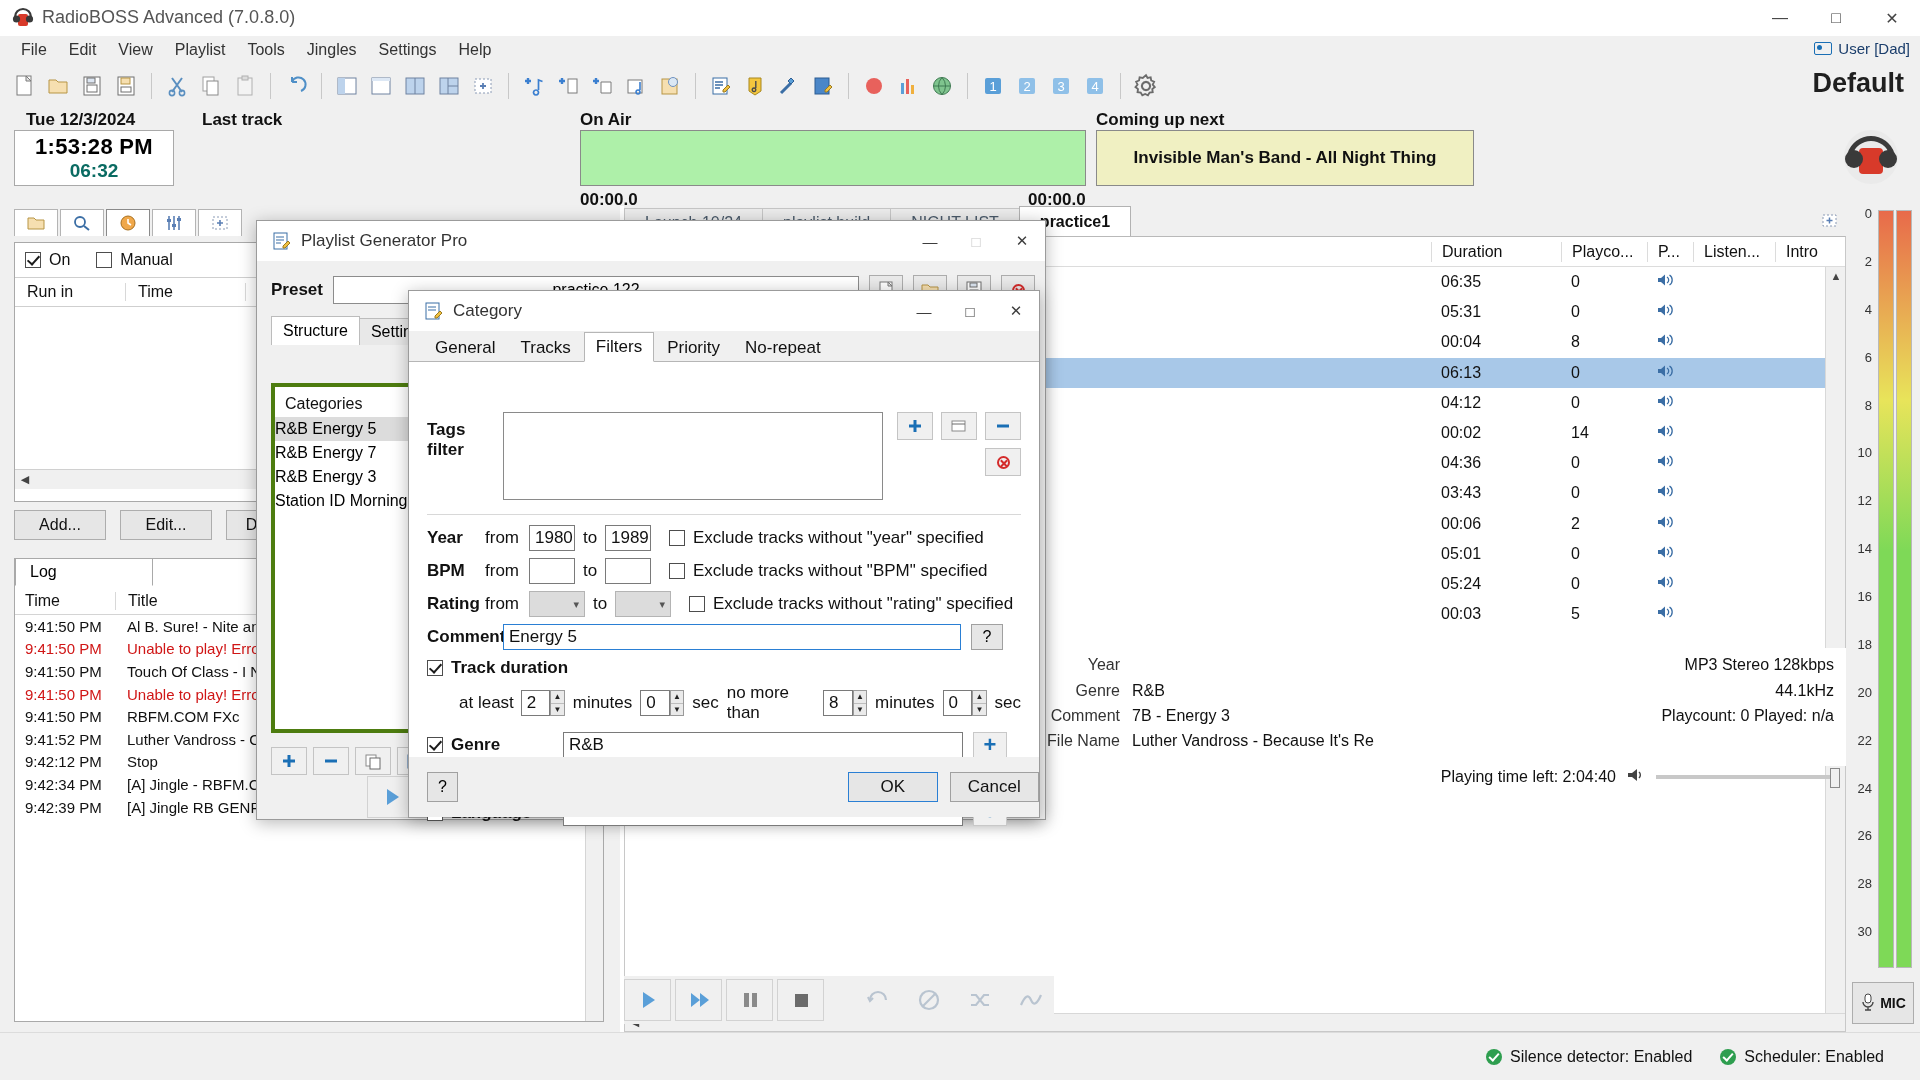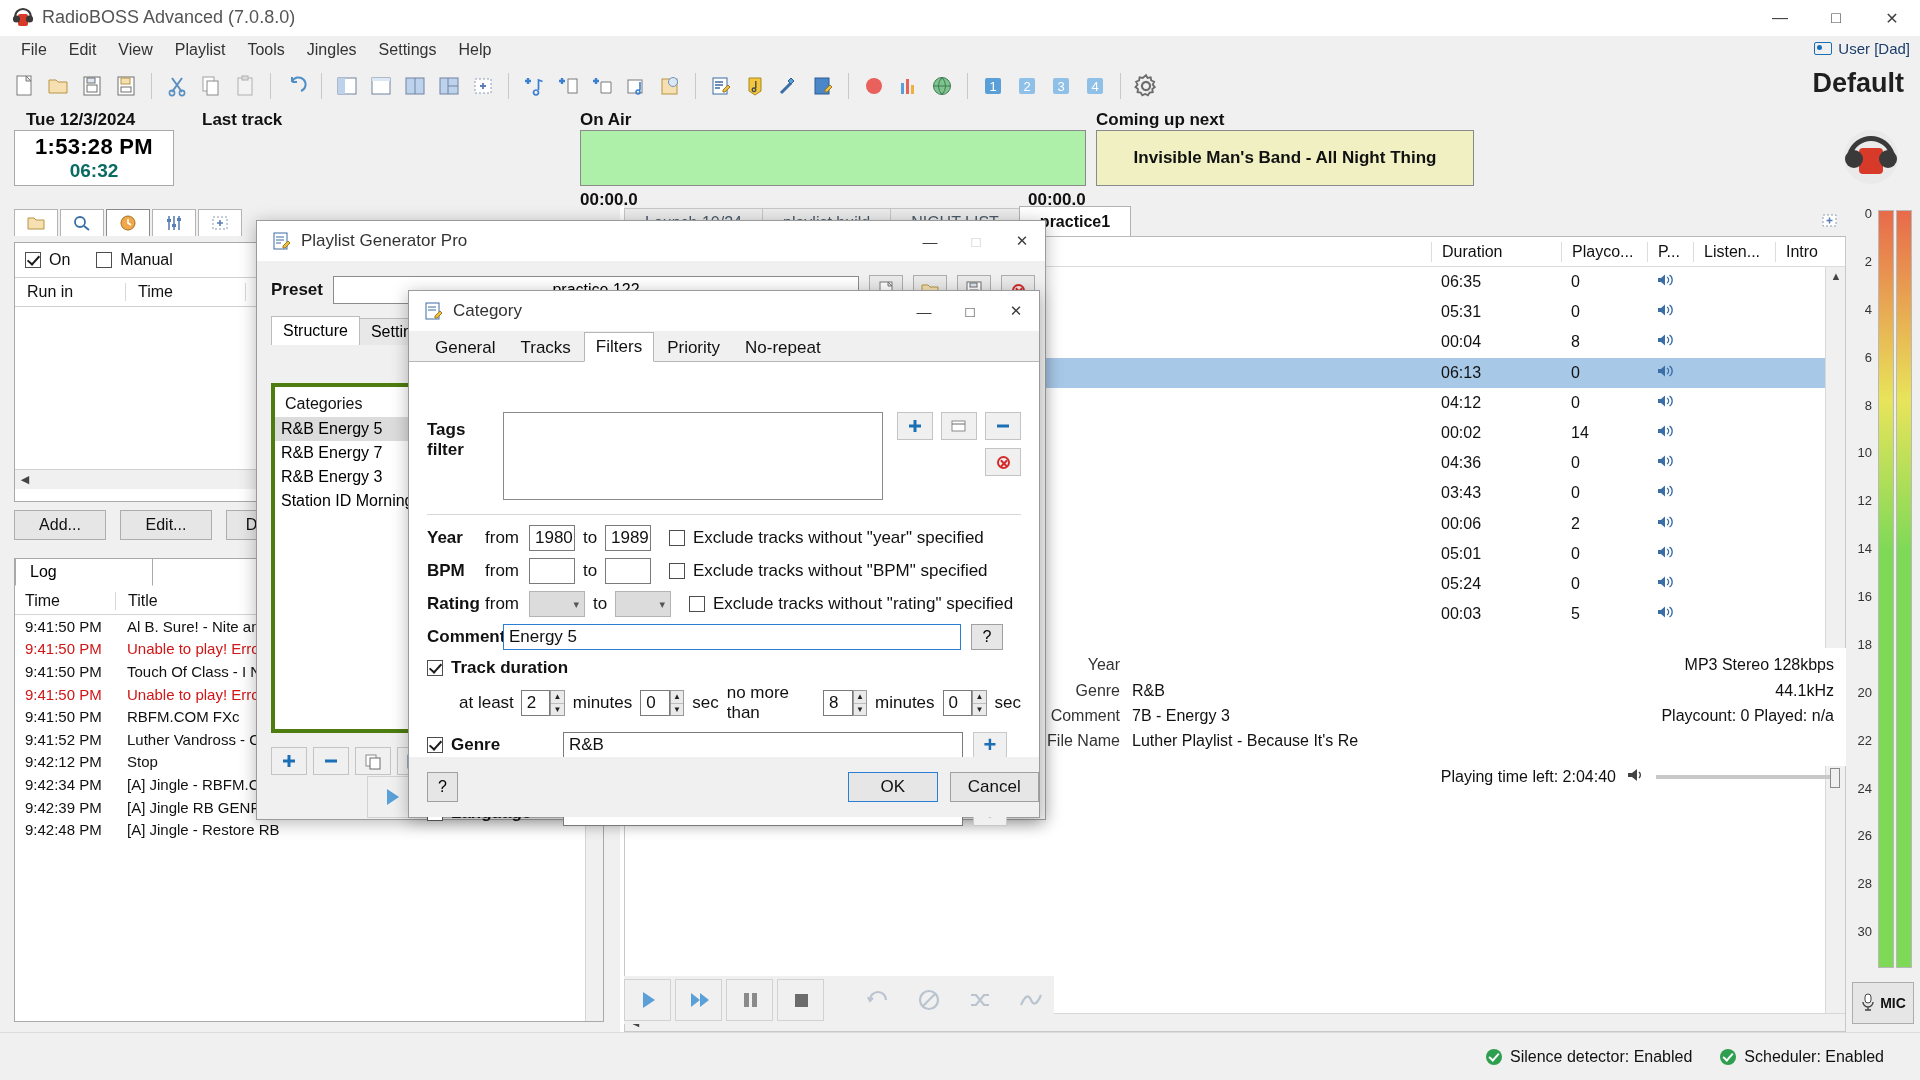--- a/index.html
+++ b/index.html
@@ -192,21 +192,21 @@
                   display:flex;align-items:center;justify-content:center; font-size:16px;}
   .sqbtn { width:34px;height:30px; background:#eaeaea; border:1px solid #adadad;
            display:flex;align-items:center;justify-content:center; }
   .pgp-tabs { display:flex; align-items:flex-end; padding-left:14px; height:30px; }
   .ptab { height:27px; padding:0 11px; display:flex;align-items:center; font-size:16px;
           background:#e8e8e8; border:1px solid #bcbcbc; border-bottom:none; margin-right:-1px;}
   .ptab.active { background:#fff; height:29px; }
   .cat-panel { position:absolute; left:14px; top:122px; width:250px; bottom:86px;
                background:#fff; border:4px solid #4d7c0f; }
   .cat-title { padding:8px 0 4px 10px; font-size:16px; color:#111; }
-  .cat-item { height:24px; padding-left:6px; display:flex; align-items:center; font-size:16px;}
+  .cat-item { height:24px; padding-left:0; display:flex; align-items:center; font-size:16px;}
   .cat-item.sel { background:#dcdcdc; }
   .pgp-bottom { position:absolute; left:14px; bottom:44px; display:flex; gap:6px;}
   .pgp-play { position:absolute; left:0;right:0; bottom:0; height:44px; background:#f0f0f0;
               display:flex; align-items:center; gap:6px; padding-left:110px;}
 
   
   #catdlg { left:408px; top:290px; width:632px; height:528px; }
   .cd-body { position:absolute; left:0;right:0;top:40px;bottom:0; background:#fff;}
   .cd-tabs { display:flex; align-items:flex-end; padding-left:14px; height:31px;
              background:#f0f0f0; border-bottom:1px solid #b6b6b6;}
@@ -601,24 +601,20 @@
             <span class="m">Stop</span>
           </div>
           <div class="logrow">
             <span class="t">9:42:34 PM</span>
             <span class="m">[A] Jingle - RBFM.COM</span>
           </div>
           <div class="logrow">
             <span class="t">9:42:39 PM</span>
             <span class="m">[A] Jingle RB GENRES echo</span>
           </div>
-          <div class="logrow">
-            <span class="t">9:42:48 PM</span>
-            <span class="m">[A] Jingle - Restore RB</span>
-          </div>
         </div>
       <div class="log-scroll">
         <div class="arrowbtn" style="width:18px;">▲</div>
       </div>
     </div>
   </div>
 
   <div class="playlist">
     <div class="pl-tabs" id="pl-tabs">
       <div class="pltab">Launch 10/24</div>
@@ -800,21 +796,21 @@
     <div class="np-l" style="top:8px;">Year</div>
     <div class="np-v" style="top:8px;"></div>
     <div class="np-r" style="top:8px;">MP3 Stereo 128kbps</div>
     <div class="np-l" style="top:34px;">Genre</div>
     <div class="np-v" style="top:34px;">R&amp;B</div>
     <div class="np-r" style="top:34px;">44.1kHz</div>
     <div class="np-l" style="top:59px;">Comment</div>
     <div class="np-v" style="top:59px;">7B - Energy 3</div>
     <div class="np-r" style="top:59px;">Playcount: 0  Played: n/a</div>
     <div class="np-l" style="top:84px;">File Name</div>
-    <div class="np-v" style="top:84px;">Luther Playlist - Because It's Re</div>
+    <div class="np-v" style="top:84px;">Luther Vandross - Because It's Re</div>
   </div>
   <div class="playtime">
     <span>Playing time left: 2:04:40</span>
     <span>
       <svg width="20" height="16">
           <path d="M2 6 h4 l5-4 v12 l-5-4 H2 Z" fill="#444"></path>
           <path d="M13 5 a4 4 0 0 1 0 6" stroke="#444" stroke-width="1.4" fill="none"></path>
         </svg>
     </span>
     <span class="slider"></span>

